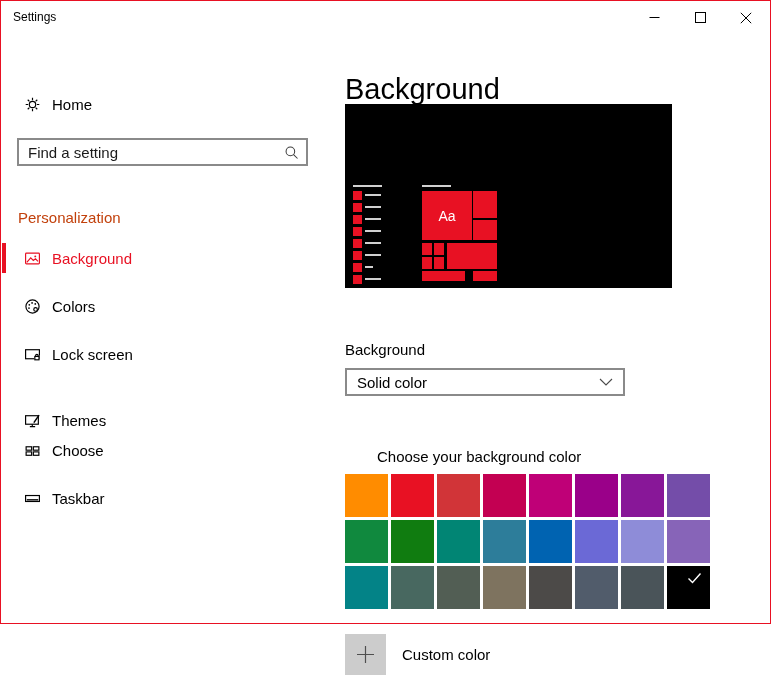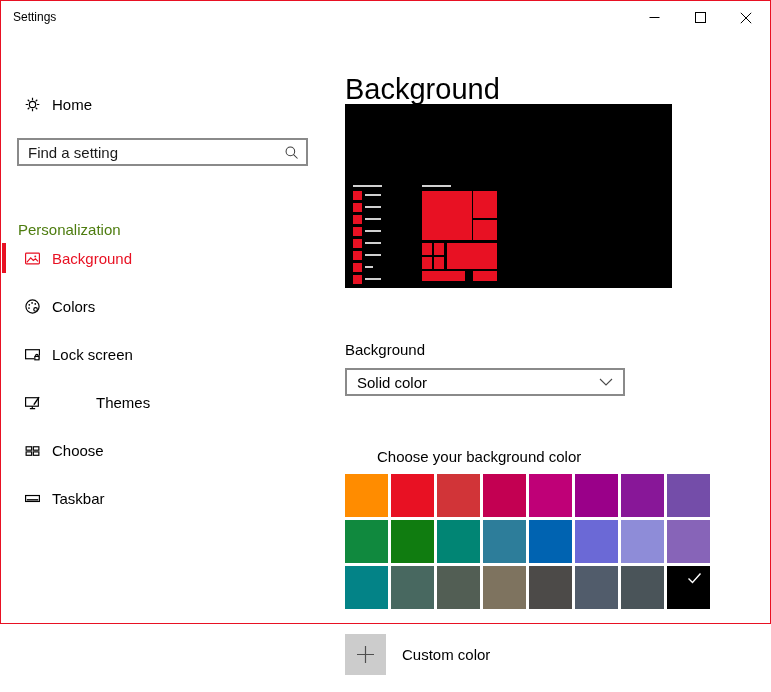--- a/index.html
+++ b/index.html
@@ -33,21 +33,21 @@
     display: flex; align-items: center; padding-left: 22px; cursor: default;
   }
   .nav-item .nav-icon { width: 17px; height: 17px; color: #000; flex: 0 0 17px; }
   .nav-item .nav-icon svg { width: 17px; height: 17px; display: block; }
   .nav-item .nav-label { margin-left: 11px; font-size: 15px; color: #000; }
   .nav-item.selected .nav-label, .nav-item.selected .nav-icon { color: #e81123; }
   .nav-item.selected::before {
     content: ""; position: absolute; left: 0; top: 7px; width: 4px; height: 30px; background: #e81123;
   }
   .home-item { top: 49px; }
-  .section-heading { position: absolute; left: 16px; top: 188px; font-size: 15px; color: #4d7c0f; }
+  .section-heading { position: absolute; left: 16px; top: 176px; font-size: 15px; color: #c2410c; }
 
   .search-box {
     position: absolute; left: 15px; top: 105px; width: 291px; height: 28px;
     border: 2px solid #8a8a8a; background: #fff;
     display: flex; align-items: center;
   }
   .search-input {
     border: none; outline: none; flex: 1; height: 100%;
     font-family: "Liberation Sans", sans-serif; font-size: 15px;
     padding: 0 0 0 9px; color: #1a1a1a; background: transparent;
@@ -174,21 +174,21 @@
           <span class="nav-icon">
             <svg viewBox="0 0 16 16" fill="none" stroke="currentColor" stroke-width="1.1">
               <rect x="1.5" y="3.5" width="13" height="8.5"></rect>
               <rect x="9.6" y="8.9" width="5" height="4.4" fill="#fff" stroke="none"></rect>
               <rect x="10.2" y="9.8" width="3.9" height="3.2" fill="#fff"></rect>
               <path d="M11 9.8 V9 a1.15 1.15 0 0 1 2.3 0 V9.8"></path>
             </svg>
           </span>
           <span class="nav-label">Lock screen</span>
         </div>
-        <div class="nav-item" style="top: 347px; gap: 44px;">
+        <div class="nav-item" style="top: 365px;">
           <span class="nav-icon">
             <svg viewBox="0 0 16 16" fill="none" stroke="currentColor" stroke-width="1.1">
               <rect x="1.5" y="3.5" width="12" height="8"></rect>
               <path d="M5.5 13.8 H10.5 M7.8 11.5 V13.8"></path>
               <path d="M9.3 10 L14.2 2.9" stroke-width="1.4"></path>
               <path d="M8.8 10.6 L9.3 10 L10 10.4 Z" fill="currentColor" stroke="none"></path>
             </svg>
           </span>
           <span class="nav-label">Themes</span>
         </div>
@@ -241,20 +241,21 @@
         <div class="pv-rect pv-red" style="background: rgb(232, 17, 35); left: 77px; top: 87px; width: 50px; height: 49px;"></div>
         <div class="pv-rect pv-red" style="background: rgb(232, 17, 35); left: 128px; top: 87px; width: 24px; height: 27px;"></div>
         <div class="pv-rect pv-red" style="background: rgb(232, 17, 35); left: 128px; top: 116px; width: 24px; height: 20px;"></div>
         <div class="pv-rect pv-red" style="background: rgb(232, 17, 35); left: 77px; top: 139px; width: 10px; height: 12px;"></div>
         <div class="pv-rect pv-red" style="background: rgb(232, 17, 35); left: 89px; top: 139px; width: 10px; height: 12px;"></div>
         <div class="pv-rect pv-red" style="background: rgb(232, 17, 35); left: 77px; top: 153px; width: 10px; height: 12px;"></div>
         <div class="pv-rect pv-red" style="background: rgb(232, 17, 35); left: 89px; top: 153px; width: 10px; height: 12px;"></div>
         <div class="pv-rect pv-red" style="background: rgb(232, 17, 35); left: 102px; top: 139px; width: 50px; height: 26px;"></div>
         <div class="pv-rect pv-red" style="background: rgb(232, 17, 35); left: 77px; top: 167px; width: 43px; height: 10px;"></div>
         <div class="pv-rect pv-red" style="background: rgb(232, 17, 35); left: 128px; top: 167px; width: 24px; height: 10px;"></div>
+        <div class="pv-aa">Aa</div>
       </div>
 
     <div class="field-label label-background">Background</div>
 
     <div class="dropdown">
       <span class="dropdown-value">Solid color</span>
       <span class="dropdown-chevron">
         <svg width="14" height="8" viewBox="0 0 14 8" fill="none" stroke="currentColor" stroke-width="1.1">
           <path d="M1 1 L7 7 L13 1"></path>
         </svg>

